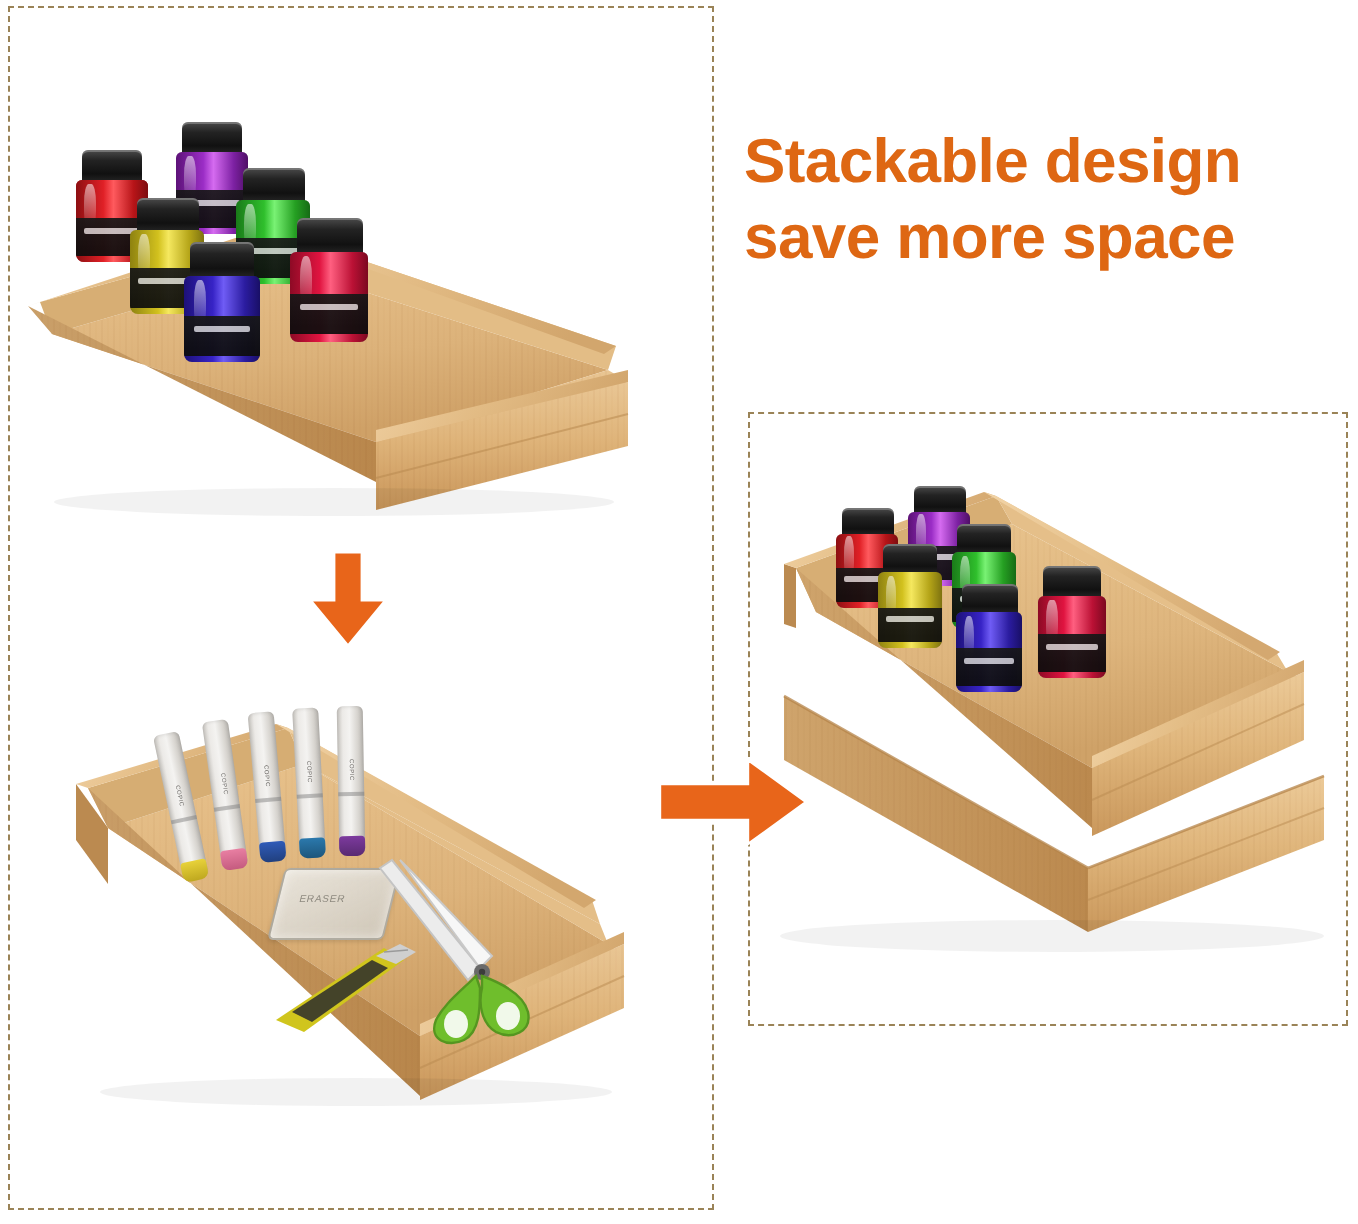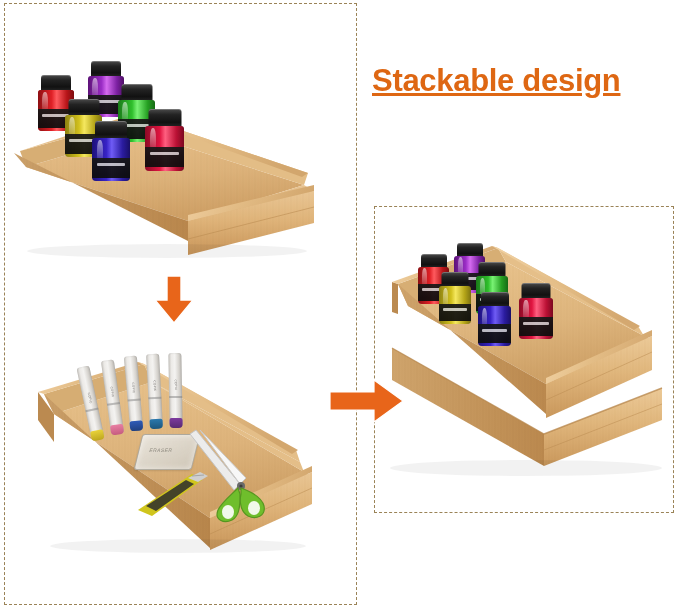--- a/index.html
+++ b/index.html
@@ -40,21 +40,21 @@
     left: 372px;
     top: 62px;
     width: 300px;
     color: #de6713;
     font-weight: bold;
     font-size: 31px;
     line-height: 1.24;
     letter-spacing: -0.3px;
     font-family: "Liberation Sans", sans-serif;
   }
-  .headline .line { display: block; white-space: nowrap; text-decoration: underline; }
+  .headline .line { display: block; white-space: nowrap; }
 
   
   .arrow { position: absolute; }
   .arrow svg { display: block; }
 
   #arrow-down  { left: 152px; top: 276px; width: 44px; height: 48px; }
   #arrow-right { left: 330px; top: 379px; width: 74px; height: 44px; }
 
   
   .tray-scene { position: absolute; }
@@ -171,20 +171,21 @@
 <body>
 
 <div class="stage">
 
   <div class="dashed-panel" id="panel-left"></div>
 
   <div class="dashed-panel" id="panel-right"></div>
 
   <div class="headline">
     <span class="line">Stackable design</span>
+    <span class="line">save more space</span>
   </div>
 
   <div class="tray-scene" id="tray1" style="left:2px; top:55px; width:320px; height:200px;">
     <svg class="tray-svg" width="320" height="200" viewBox="0 0 320 200">
       <defs>
         <linearGradient id="bmFrontT1" x1="0" y1="0" x2="0" y2="1">
           <stop offset="0%" stop-color="#e9c694"></stop>
           <stop offset="45%" stop-color="#dfb47a"></stop>
           <stop offset="100%" stop-color="#c9965a"></stop>
         </linearGradient>

